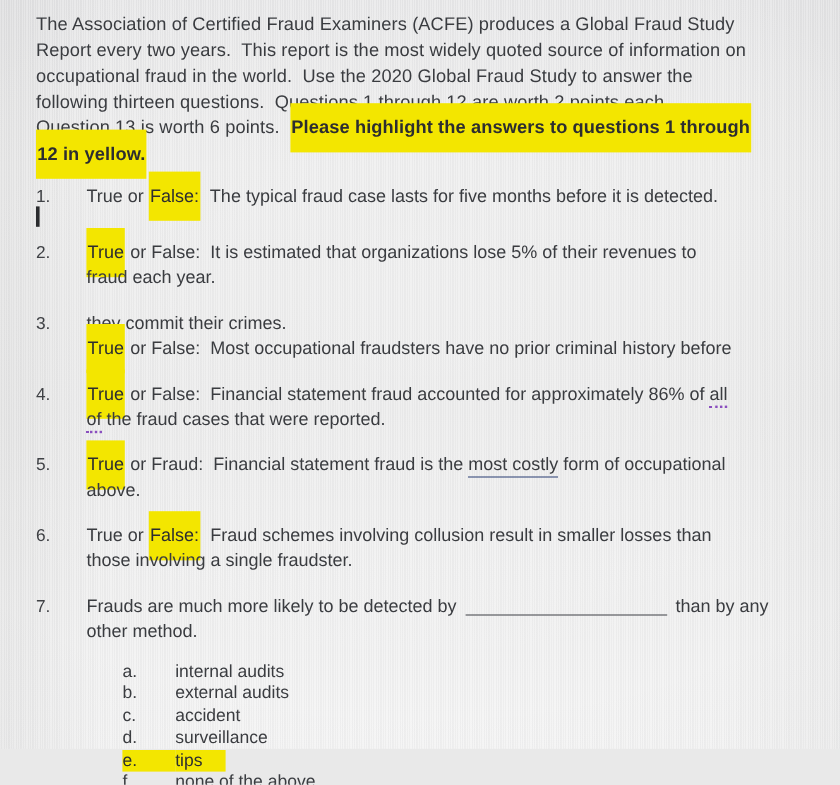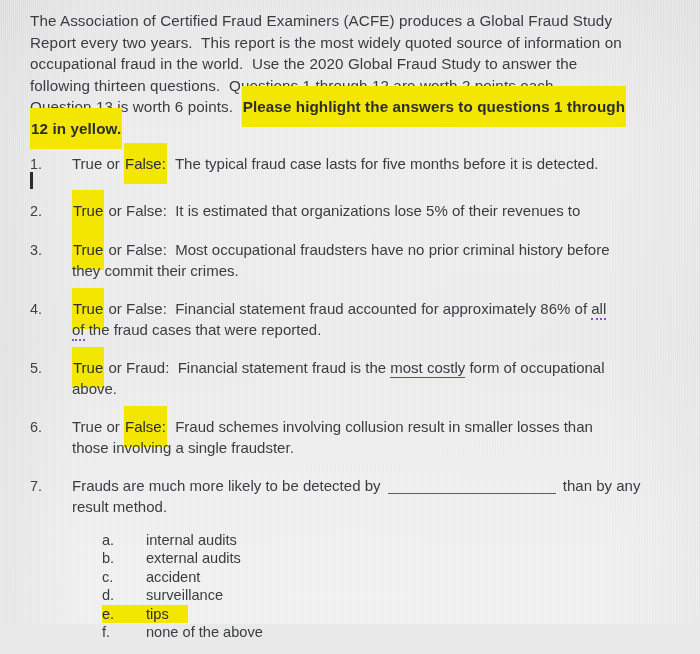--- a/index.html
+++ b/index.html
@@ -157,28 +157,29 @@
         <div class="q-body">
           <span class="ln"><span>True or </span><span class="hl">False:</span><span>  The typical fraud case lasts for five months before it is detected.</span></span>
         </div>
       </div>
       <div class="caret" style="top:172px;"></div>
 
       <div class="q">
         <div class="q-num">2.</div>
         <div class="q-body">
           <span class="ln"><span class="hl">True</span><span> or False:  It is estimated that organizations lose 5% of their revenues to</span></span>
+          <span class="ln">fraud each year.</span>
         </div>
       </div>
 
       <div class="q">
         <div class="q-num">3.</div>
         <div class="q-body">
+          <span class="ln">they commit their crimes.</span>
           <span class="ln"><span class="hl">True</span><span> or False:  Most occupational fraudsters have no prior criminal history before</span></span>
-          <span class="ln">they commit their crimes.</span>
         </div>
       </div>
 
       <div class="q">
         <div class="q-num">4.</div>
         <div class="q-body">
           <span class="ln"><span class="hl">True</span><span> or False:  Financial statement fraud accounted for approximately 86% of </span><span class="spell">all</span></span>
           <span class="ln"><span class="spell">of</span><span> the fraud cases that were reported.</span></span>
         </div>
       </div>
@@ -196,21 +197,21 @@
         <div class="q-body">
           <span class="ln"><span>True or </span><span class="hl">False:</span><span>  Fraud schemes involving collusion result in smaller losses than</span></span>
           <span class="ln">those involving a single fraudster.</span>
         </div>
       </div>
 
       <div class="q" style="margin-bottom:0;">
         <div class="q-num">7.</div>
         <div class="q-body">
           <span class="ln"><span>Frauds are much more likely to be detected by </span><span class="blank"></span><span> than by any</span></span>
-          <span class="ln">result method.</span>
+          <span class="ln">other method.</span>
         </div>
       </div>
 
     </div>
 
     <div class="options">
       <div class="opt">
         <span class="opt-letter">a.</span>
         <span class="opt-text">internal audits</span>
       </div>

